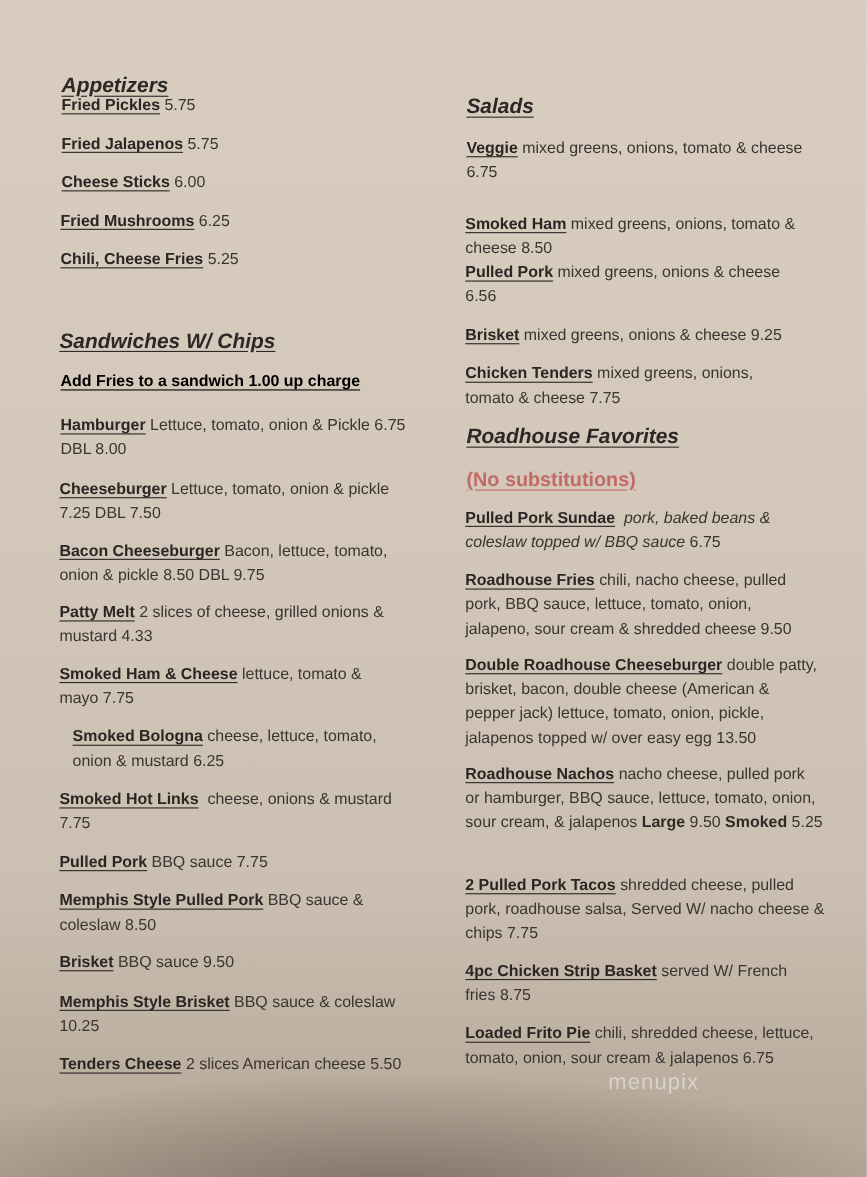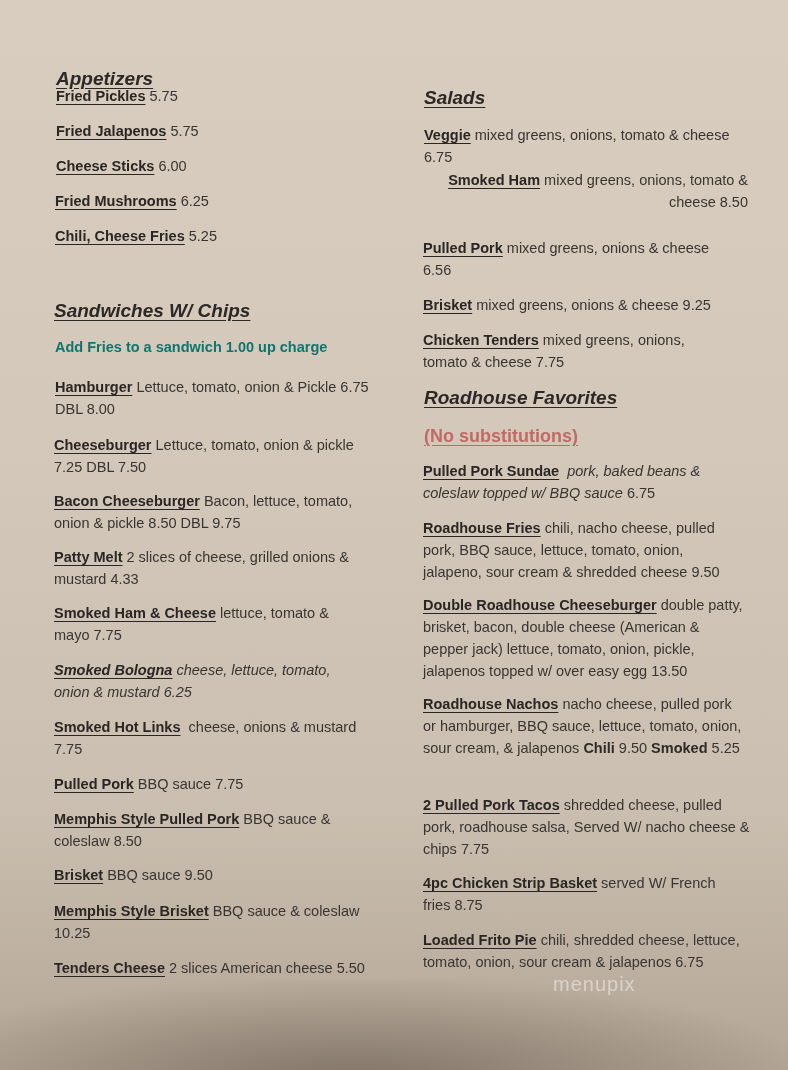--- a/index.html
+++ b/index.html
@@ -18,21 +18,21 @@
   .col.left { left:54px; width:330px; }
   .col.right { left:423px; width:340px; }
   .heading {
     position:absolute; font-style:italic; font-weight:bold; font-size:19px;
     text-decoration:underline; text-underline-offset:3px; color:#2b2826; white-space:nowrap;
   }
   .item { position:absolute; font-size:14.5px; line-height:22px; }
   .item .name { font-weight:bold; text-decoration:underline; text-underline-offset:3px; color:#2a2624; }
   .item .desc { color:#3a3532; }
   .item .desc.italic { font-style:italic; }
-  .note { position:absolute; font-weight:bold; font-size:14.5px; text-underline-offset:3px; color:#0f766e; white-space:nowrap; }
+  .note { position:absolute; font-weight:bold; font-size:14.5px; text-decoration:underline; text-underline-offset:3px; color:#000000; white-space:nowrap; }
   .warn { position:absolute; font-weight:bold; font-size:18px; text-decoration:underline; text-underline-offset:3px; color:#c26a66; white-space:nowrap; }
   .bold-inline { font-weight:bold; }
   .watermark {
     position:absolute; left:553px; top:973px; font-size:20px; color:rgba(255,255,255,0.45);
     letter-spacing:1px; font-family:Liberation Sans, sans-serif;
   }
 </style>
 </head>
 <body>
 
@@ -48,43 +48,43 @@
   <div class="item" style="top:225px;left:1px;"><span class="name">Chili, Cheese Fries</span> <span class="desc">5.25</span></div>
 
   <div class="heading" style="top:300px;left:0px;">Sandwiches W/ Chips</div>
   <div class="note" style="top:339px;left:1px;">Add Fries to a sandwich 1.00 up charge</div>
 
   <div class="item" style="top:376px;left:1px;width:320px;"><span class="name">Hamburger</span> <span class="desc">Lettuce, tomato, onion &amp; Pickle</span> <span class="desc">6.75 DBL 8.00</span></div>
   <div class="item" style="top:434px;left:0px;width:325px;"><span class="name">Cheeseburger</span> <span class="desc">Lettuce, tomato, onion &amp; pickle</span> <span class="desc">7.25 DBL 7.50</span></div>
   <div class="item" style="top:490px;left:0px;width:315px;"><span class="name">Bacon Cheeseburger</span> <span class="desc">Bacon, lettuce, tomato, onion &amp; pickle</span> <span class="desc">8.50 DBL 9.75</span></div>
   <div class="item" style="top:546px;left:0px;width:315px;"><span class="name">Patty Melt</span> <span class="desc">2 slices of cheese, grilled onions &amp; mustard</span> <span class="desc">4.33</span></div>
   <div class="item" style="top:602px;left:0px;width:300px;"><span class="name">Smoked Ham &amp; Cheese</span> <span class="desc">lettuce, tomato &amp; mayo</span> <span class="desc">7.75</span></div>
-  <div class="item" style="top:659px;left:0px;width:295px;font-style:italic;"><span class="name">Smoked Bologna</span> <span class="desc">cheese, lettuce, tomato, onion &amp; mustard</span> <span class="desc">6.25</span></div>
+  <div class="item" style="top:659px;left:12px;width:295px;"><span class="name">Smoked Bologna</span> <span class="desc">cheese, lettuce, tomato, onion &amp; mustard</span> <span class="desc">6.25</span></div>
   <div class="item" style="top:716px;left:0px;width:320px;"><span class="name">Smoked Hot Links</span>&nbsp; <span class="desc">cheese, onions &amp; mustard</span> <span class="desc">7.75</span></div>
   <div class="item" style="top:773px;left:0px;width:320px;"><span class="name">Pulled Pork</span> <span class="desc">BBQ sauce</span> <span class="desc">7.75</span></div>
   <div class="item" style="top:808px;left:0px;width:300px;"><span class="name">Memphis Style Pulled Pork</span> <span class="desc">BBQ sauce &amp; coleslaw</span> <span class="desc">8.50</span></div>
   <div class="item" style="top:864px;left:0px;width:320px;"><span class="name">Brisket</span> <span class="desc">BBQ sauce</span> <span class="desc">9.50</span></div>
   <div class="item" style="top:900px;left:0px;width:320px;"><span class="name">Memphis Style Brisket</span> <span class="desc">BBQ sauce &amp; coleslaw</span> <span class="desc">10.25</span></div>
   <div class="item" style="top:957px;left:0px;width:340px;"><span class="name">Tenders Cheese</span> <span class="desc">2 slices American cheese</span> <span class="desc">5.50</span></div>
 </div>
 
 <div class="col right">
   <div class="heading" style="top:87px;left:1px;">Salads</div>
 
   <div class="item" style="top:124px;left:1px;width:325px;"><span class="name">Veggie</span> <span class="desc">mixed greens, onions, tomato &amp; cheese</span> <span class="desc">6.75</span></div>
-  <div class="item" style="top:169px;left:0px;width:325px;text-align:right;"><span class="name">Smoked Ham</span> <span class="desc">mixed greens, onions, tomato &amp; cheese</span> <span class="desc">8.50</span></div>
+  <div class="item" style="top:193px;left:0px;width:325px;"><span class="name">Smoked Ham</span> <span class="desc">mixed greens, onions, tomato &amp; cheese</span> <span class="desc">8.50</span></div>
   <div class="item" style="top:237px;left:0px;width:300px;"><span class="name">Pulled Pork</span> <span class="desc">mixed greens, onions &amp; cheese</span> <span class="desc">6.56</span></div>
   <div class="item" style="top:294px;left:0px;width:340px;"><span class="name">Brisket</span> <span class="desc">mixed greens, onions &amp; cheese</span> <span class="desc">9.25</span></div>
   <div class="item" style="top:329px;left:0px;width:280px;"><span class="name">Chicken Tenders</span> <span class="desc">mixed greens, onions, tomato &amp; cheese</span> <span class="desc">7.75</span></div>
 
   <div class="heading" style="top:387px;left:1px;">Roadhouse Favorites</div>
   <div class="warn" style="top:426px;left:1px;">(No substitutions)</div>
 
   <div class="item" style="top:460px;left:0px;width:300px;"><span class="name">Pulled Pork Sundae</span>&nbsp; <span class="desc italic">pork, baked beans &amp; coleslaw topped w/ BBQ sauce</span> <span class="desc">6.75</span></div>
   <div class="item" style="top:517px;left:0px;width:305px;"><span class="name">Roadhouse Fries</span> <span class="desc">chili, nacho cheese, pulled pork, BBQ sauce, lettuce, tomato, onion, jalapeno, sour cream &amp; shredded cheese</span> <span class="desc">9.50</span></div>
   <div class="item" style="top:594px;left:0px;width:320px;"><span class="name">Double Roadhouse Cheeseburger</span> <span class="desc">double patty, brisket, bacon, double cheese (American &amp; pepper jack) lettuce, tomato, onion, pickle, jalapenos topped w/ over easy egg</span> <span class="desc">13.50</span></div>
-  <div class="item" style="top:693px;left:0px;width:325px;"><span class="name">Roadhouse Nachos</span> <span class="desc">nacho cheese, pulled pork or hamburger, BBQ sauce, lettuce, tomato, onion, sour cream, &amp; jalapenos</span> <span class="bold-inline">Chili</span> <span class="desc">9.50</span> <span class="bold-inline">Smoked</span> <span class="desc">5.25</span></div>
+  <div class="item" style="top:693px;left:0px;width:325px;"><span class="name">Roadhouse Nachos</span> <span class="desc">nacho cheese, pulled pork or hamburger, BBQ sauce, lettuce, tomato, onion, sour cream, &amp; jalapenos</span> <span class="bold-inline">Large</span> <span class="desc">9.50</span> <span class="bold-inline">Smoked</span> <span class="desc">5.25</span></div>
   <div class="item" style="top:794px;left:0px;width:330px;"><span class="name">2 Pulled Pork Tacos</span> <span class="desc">shredded cheese, pulled pork, roadhouse salsa, Served W/ nacho cheese &amp; chips</span> <span class="desc">7.75</span></div>
   <div class="item" style="top:872px;left:0px;width:310px;"><span class="name">4pc Chicken Strip Basket</span> <span class="desc">served W/ French fries</span> <span class="desc">8.75</span></div>
   <div class="item" style="top:929px;left:0px;width:345px;"><span class="name">Loaded Frito Pie</span> <span class="desc">chili, shredded cheese, lettuce, tomato, onion, sour cream &amp; jalapenos</span> <span class="desc">6.75</span></div>
 </div>
 
 <div class="watermark">menupix</div>
 
 </body></html>

